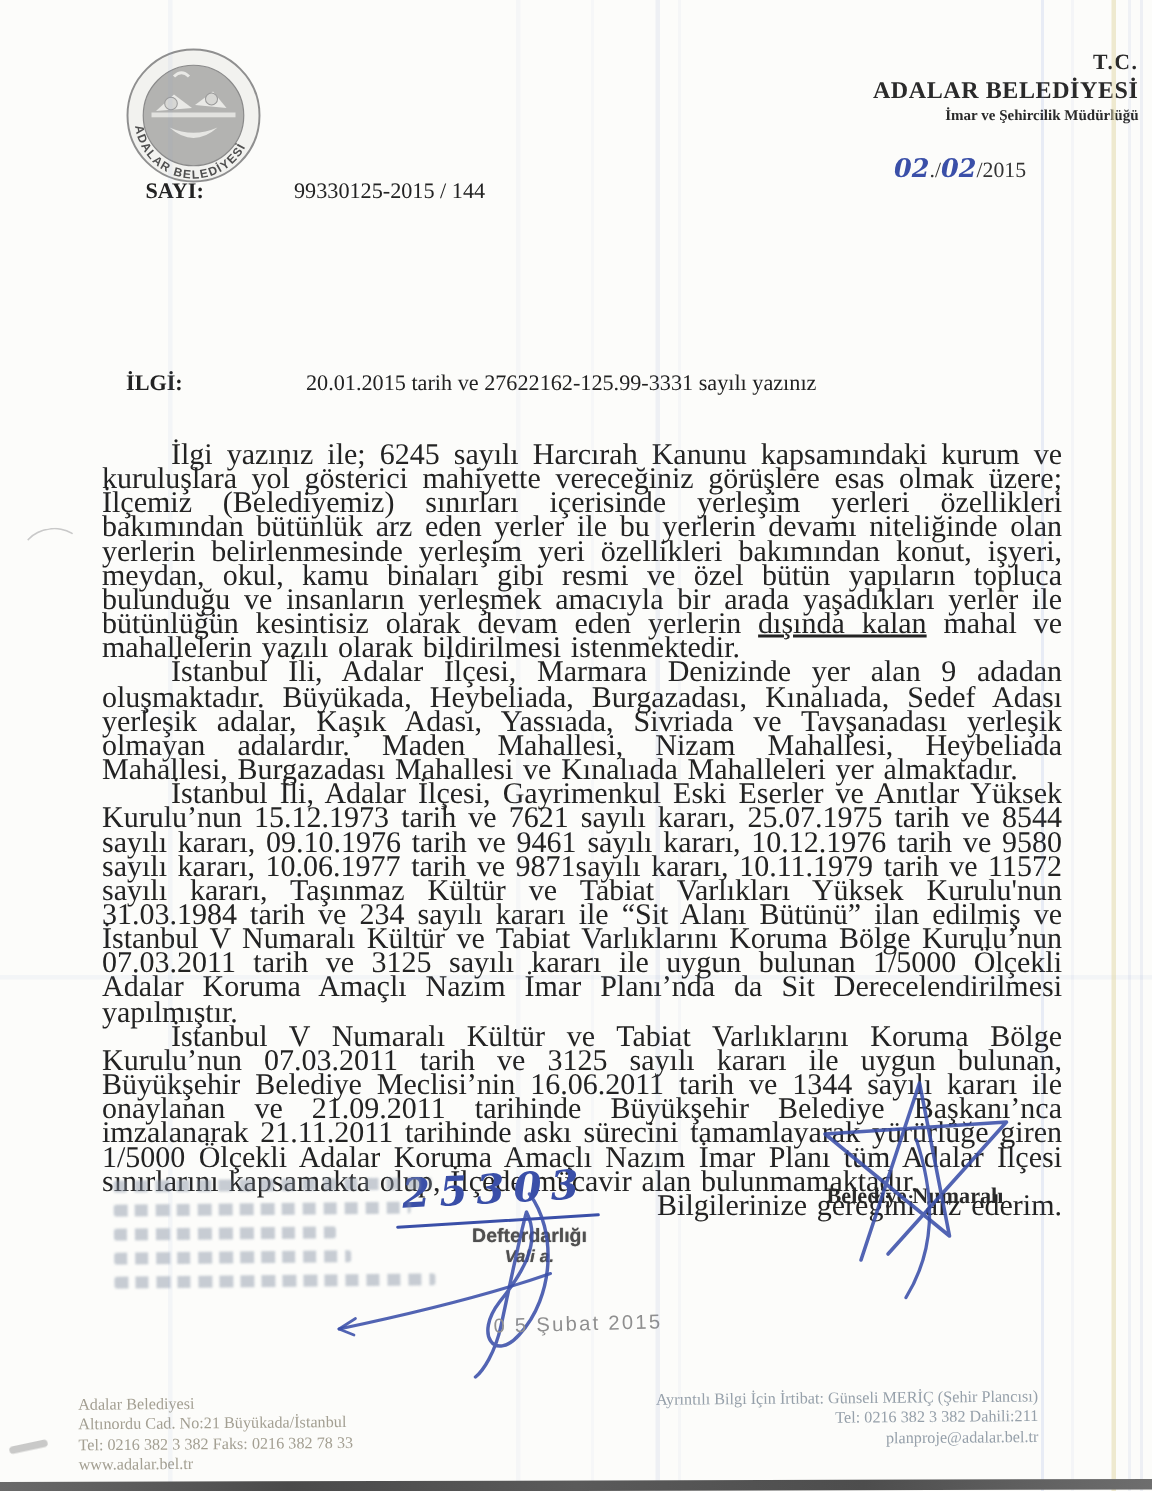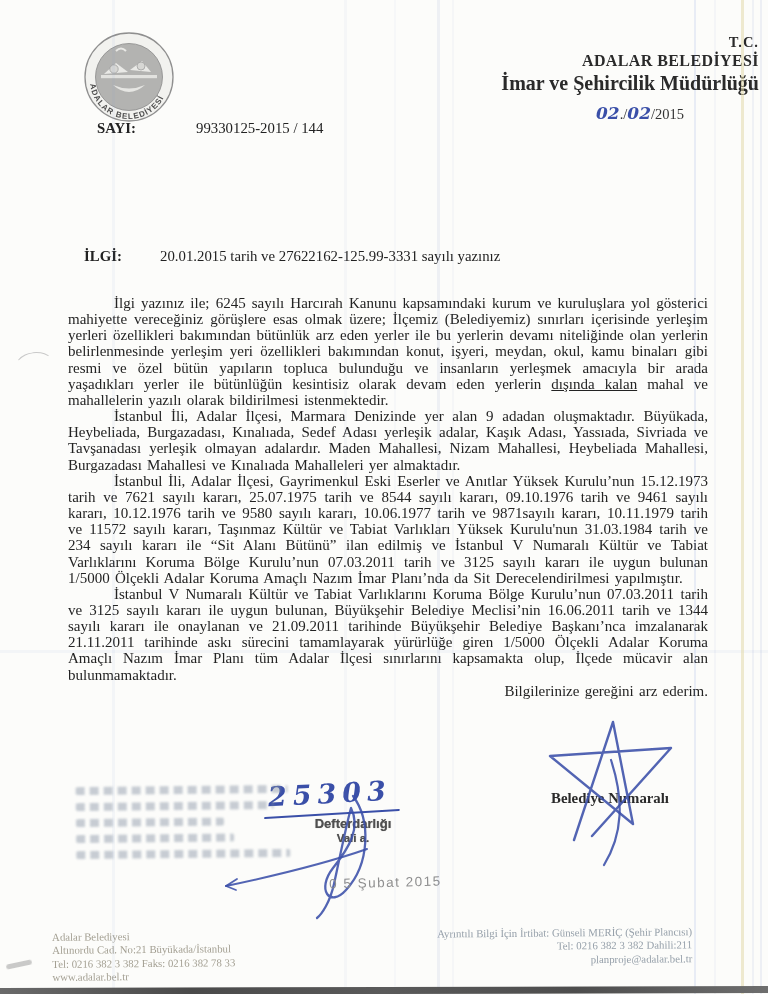--- a/index.html
+++ b/index.html
@@ -7,42 +7,42 @@
   .page{
     position:relative; width:768px; height:994px; margin:0 auto;
     background:#fcfcfa; overflow:hidden;
     font-family:"Liberation Serif", serif; color:#222;
   }
   
   .logo{ position:absolute; left:82px; top:30px; width:94px; height:94px; }
   .header-center{ position:absolute; left:9px; top:34px; width:750px; text-align:right; font-weight:bold; color:#2a2a2a; }
   .header-tc{ font-size:14.5px; letter-spacing:1px; }
   .header-org{ font-size:16px; letter-spacing:.4px; margin-top:1px; }
-  .header-dept{ font-size:20px; margin-top:2px; }
+  .header-dept{ font-size:10px; margin-top:2px; }
   .date-line{ position:absolute; left:596px; top:103px; font-size:14.5px; color:#333; white-space:nowrap; }
   .hand-blue{ color:#3a4fa8; font-weight:bold; font-style:italic; font-family:"DejaVu Serif", serif; font-size:17px; }
   .meta{ position:absolute; left:84px; top:120px; font-size:14.8px; line-height:17.5px; }
   .meta-row{ display:flex;margin-left:13px; }
   .meta-label{ font-weight:bold; width:99px; }
   .recipient{ position:absolute; left:9px; top:183px; width:750px; text-align:center; font-weight:bold; font-size:15.2px; line-height:18.5px; color:#262626; }
-  .ref{ position:absolute; left:84px; top:248px; display:flex; font-size:14.8px; }
+  .ref{ position:absolute; left:84px; top:248px; display:flex; font-size:14.8px;gap:44px; }
   .ref-label{ font-weight:bold; width:76px; }
   
-  .body-text{ position:absolute; left:68px; top:295px; width:640px; font-size:15px; line-height:16.15px; text-align:justify; color:#232323; word-spacing:1.5px; }
+  .body-text{ position:absolute; left:68px; top:295px; width:640px; font-size:20px; line-height:16.15px; text-align:justify; color:#232323; word-spacing:1.5px; }
   .body-text p{ margin:0; text-indent:46px; }
   .u{ text-decoration:underline; }
   .closing{ text-indent:0 !important; margin-left:70px !important; text-align:right; }
   
   .sig-block{ position:absolute; left:500px; top:790px; width:220px; text-align:center; font-weight:bold; font-size:14.8px; line-height:17.5px; color:#2a2a2a; }
   .sig-star{ position:absolute; left:540px; top:708px; width:185px; height:160px; }
   
   .stamp-number{ position:absolute; left:268px; top:778px; color:#3a4fa8; font-size:27px; letter-spacing:6px; transform:rotate(-3deg); font-family:"DejaVu Serif", serif; font-style:italic; font-weight:bold; }
   .stamp-underline{ position:absolute; left:264px; top:813px; width:136px; height:2.2px; background:#3a4fa8; transform:rotate(-3.5deg); border-radius:2px; }
   .stamp-text{ position:absolute; left:278px; top:817px; width:150px; text-align:center; font-family:"Liberation Sans", sans-serif; font-weight:bold; color:#4f4f4f; font-size:13px; line-height:14px; text-shadow:0 0 .7px rgba(80,80,80,.8); }
-  .stamp-text .small{ font-size:11.5px; }
+  .stamp-text .small{ font-size:11.5px;font-style:italic; }
   .sig-loop{ position:absolute; left:222px; top:786px; width:205px; height:135px; }
   .date-stamp{ position:absolute; left:329px; top:875px; font-family:"Liberation Sans", sans-serif; color:#8f8f8f; font-size:13.5px; letter-spacing:1.5px; transform:rotate(-1.5deg); white-space:nowrap; }
   
   .ghost{ position:absolute; left:76px; top:786px; filter:blur(.8px); transform:rotate(-.6deg); }
   .ghost-line{ height:8px; margin-bottom:8px; border-radius:2px;
     background:repeating-linear-gradient(90deg, rgba(135,148,165,.45) 0 9px, rgba(135,148,165,0) 9px 14px); }
   
   .footer{ position:absolute; left:0; top:928px; width:768px; font-size:10.8px; line-height:13.4px; transform:rotate(-.5deg); }
   .footer-left{ position:absolute; left:52px; top:0; color:#a39f92; }
   .footer-right{ position:absolute; left:360px; top:0; width:332px; text-align:right; color:#96a0aa; }

